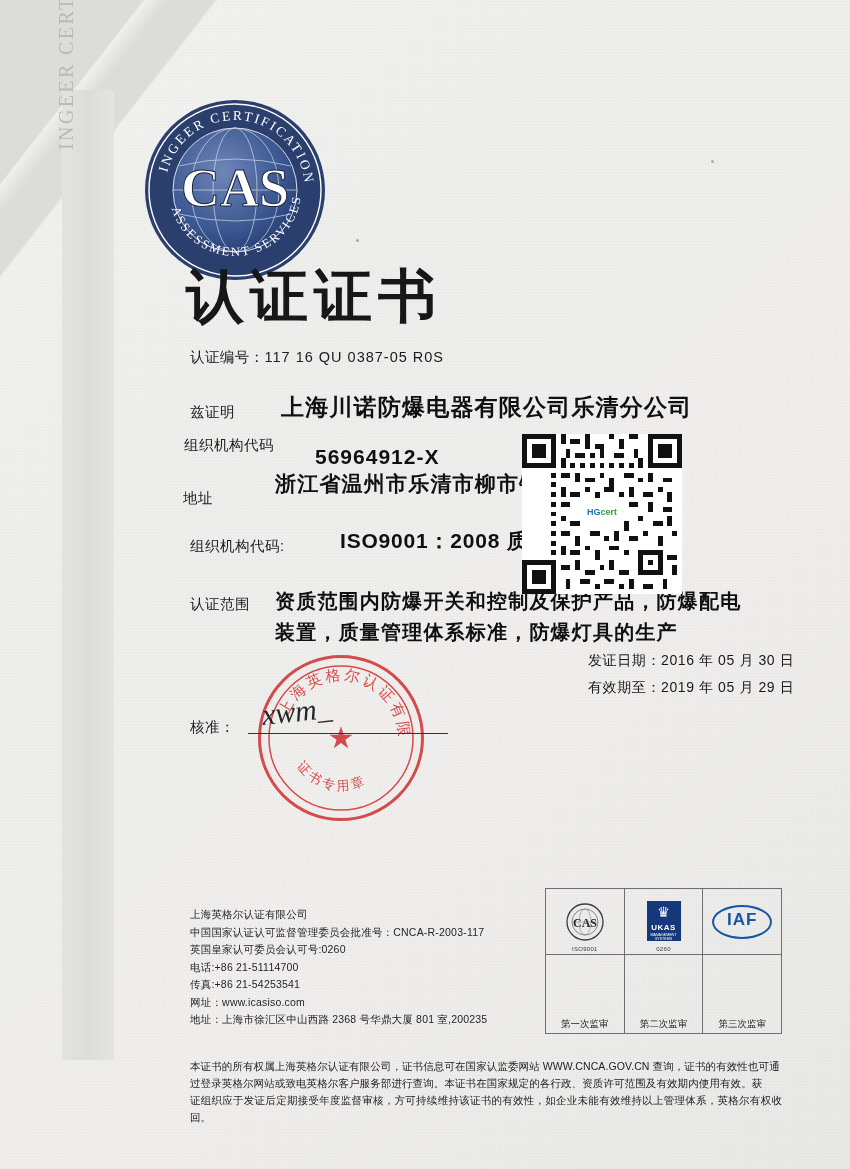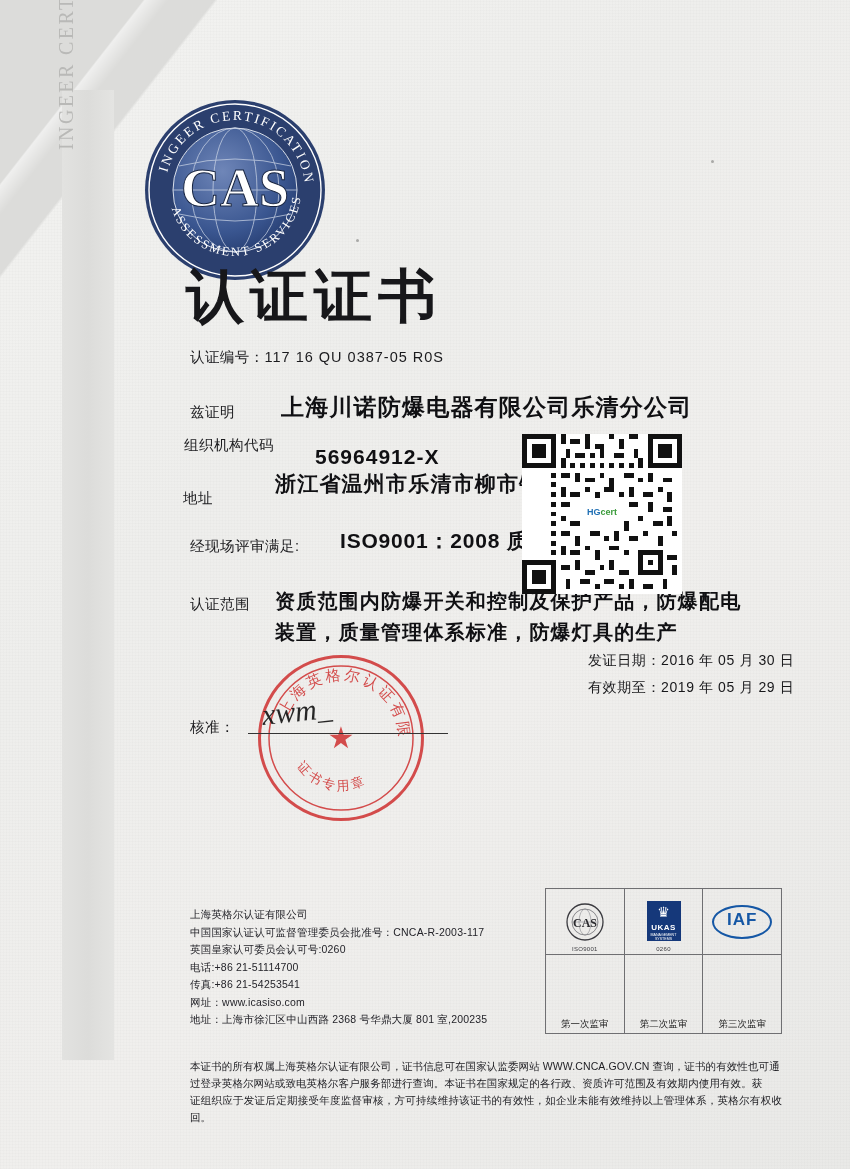--- a/index.html
+++ b/index.html
@@ -418,21 +418,21 @@
 
   <div class="row-label lbl-zizhengming">兹证明</div>
   <div class="row-value val-company">上海川诺防爆电器有限公司乐清分公司</div>
 
   <div class="row-label lbl-orgcode">组织机构代码</div>
   <div class="row-value val-orgcode">56964912-X</div>
 
   <div class="row-label lbl-address">地址</div>
   <div class="row-value val-address">浙江省温州市乐清市柳市镇</div>
 
-  <div class="row-label lbl-standard">经现场评审满足:</div>
+  <div class="row-label lbl-standard">组织机构代码:</div>
   <div class="row-value val-standard">ISO9001：2008 质量管理体系标准</div>
 
   <div class="row-label lbl-scope">认证范围</div>
   <div class="row-value val-scope">
     <div>资质范围内防爆开关和控制及保护产品，防爆配电</div>
     <div>装置，质量管理体系标准，防爆灯具的生产</div>
   </div>
 
   <div class="qr-wrap">
     <svg class="qr-canvas" viewBox="0 0 33 33" shape-rendering="crispEdges" aria-hidden="true">

